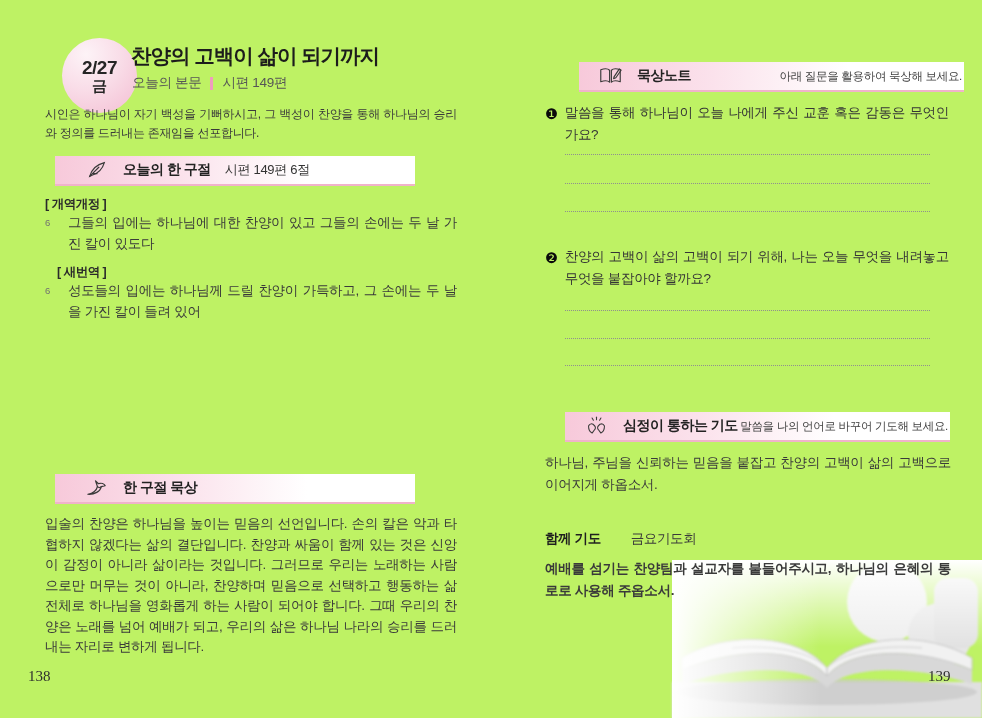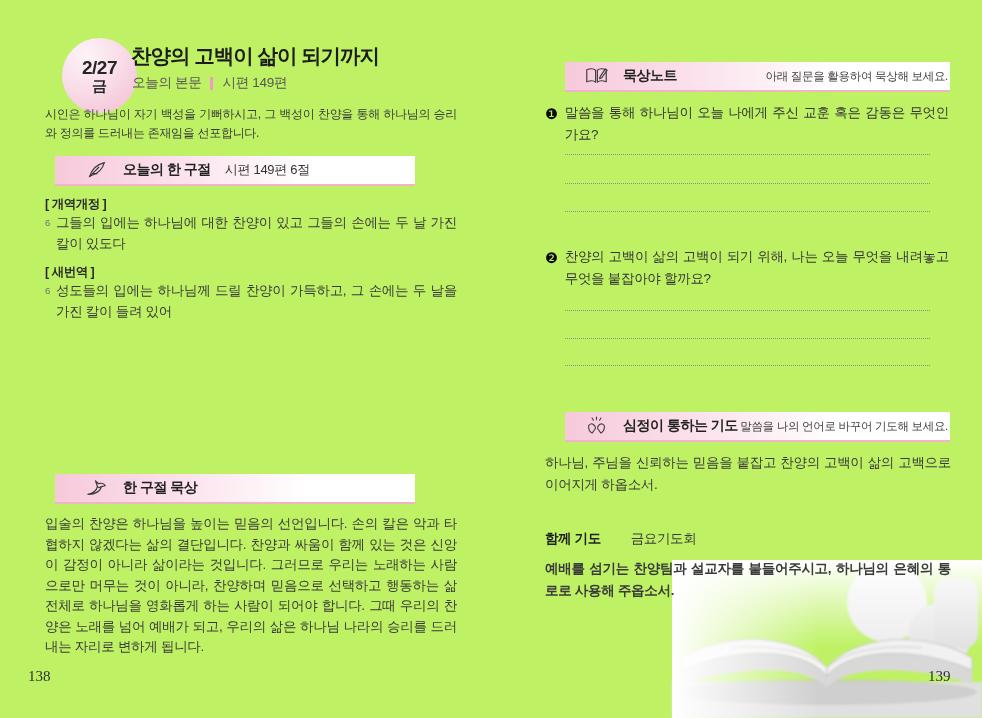--- a/index.html
+++ b/index.html
@@ -29,21 +29,21 @@
   .secbar .ic{margin-left:30px;width:23px;height:23px;flex:none;display:flex;align-items:center;justify-content:center;}
   .secbar .st{margin-left:15px;font-size:14px;font-weight:bold;color:#222;letter-spacing:-0.5px;}
   .secbar .sref{margin-left:14px;font-size:13px;color:#333;letter-spacing:-0.3px;}
   .secbar .hint{margin-left:auto;margin-right:2px;font-size:11.5px;color:#3d3d3d;letter-spacing:-0.3px;}
   .secbar.right .ic{margin-left:20px;}
 
   
   .vlabel{font-size:12.5px;font-weight:bold;color:#2a2a2a;letter-spacing:-0.5px;}
   .verse-line{display:flex;font-size:13.5px;line-height:1.58;color:#3a3a3a;text-align:justify;letter-spacing:-0.3px;}
   .verse-line .vnum{flex:none;width:11px;font-size:9.5px;color:#707070;padding-top:3px;}
-  .verse-line .vtext{flex:1;}
+  .verse-line .vtext{flex:1;margin-left:12px;}
 
   .meditation{left:45px;top:514px;width:412px;font-size:13.5px;line-height:1.52;color:#3a3a3a;
               text-align:justify;letter-spacing:-0.3px;}
 
   .pagenum{font-family:Liberation Serif, serif;font-size:15px;color:#2e2e2e;}
 
   
   .question{display:flex;gap:7px;font-size:13.5px;line-height:1.6;color:#353535;letter-spacing:-0.3px;}
   .question .q-bullet{flex:none;font-size:14.5px;color:#0a0a0a;padding-top:1px;}
   .question .q-text{flex:1;text-align:justify;}
@@ -94,21 +94,21 @@
       <span class="st">오늘의 한 구절</span>
       <span class="sref">시편 149편 6절</span>
     </div>
 
     <div class="abs vlabel" style="left:45px;top:196px;">[ 개역개정 ]</div>
     <div class="abs verse-line" style="left:45px;top:212px;width:412px;">
       <span class="vnum">6</span>
       <span class="vtext">그들의 입에는 하나님에 대한 찬양이 있고 그들의 손에는 두 날 가진 칼이 있도다</span>
     </div>
 
-    <div class="abs vlabel" style="left:45px;top:264px;">[ 새번역 ]</div>
+    <div class="abs vlabel" style="left:57px;top:264px;">[ 새번역 ]</div>
     <div class="abs verse-line" style="left:45px;top:280px;width:412px;">
       <span class="vnum">6</span>
       <span class="vtext">성도들의 입에는 하나님께 드릴 찬양이 가득하고, 그 손에는 두 날을 가진 칼이 들려 있어</span>
     </div>
 
     <div class="abs meditation">입술의 찬양은 하나님을 높이는 믿음의 선언입니다. 손의 칼은 악과 타협하지 않겠다는 삶의 결단입니다. 찬양과 싸움이 함께 있는 것은 신앙이 감정이 아니라 삶이라는 것입니다. 그러므로 우리는 노래하는 사람으로만 머무는 것이 아니라, 찬양하며 믿음으로 선택하고 행동하는 삶 전체로 하나님을 영화롭게 하는 사람이 되어야 합니다. 그때 우리의 찬양은 노래를 넘어 예배가 되고, 우리의 삶은 하나님 나라의 승리를 드러내는 자리로 변하게 됩니다.</div>
 
     <div class="abs secbar" style="left:55px;top:474px;width:360px;">
       <span class="ic">
         <svg width="23" height="23" viewBox="0 0 24 24" fill="none" stroke="#3a3a3a" stroke-width="1.3" stroke-linecap="round" stroke-linejoin="round">
@@ -133,21 +133,21 @@
         <ellipse cx="155" cy="132" rx="150" ry="13" fill="#c9c9c9" opacity="0.75"></ellipse>
         <path d="M10 110 L10 124 C62 106, 135 104, 155 128 C175 104, 248 106, 300 124 L300 110 C245 88, 182 86, 155 116 C128 86, 65 88, 10 110 Z" fill="#d8d8d8"></path>
         <path d="M155 108 C128 74, 55 70, 10 98 L10 110 C60 88, 130 86, 155 116 Z" fill="#f4f4f4" stroke="#c6c6c6" stroke-width="1"></path>
         <path d="M155 108 C182 74, 255 70, 300 98 L300 110 C250 88, 180 86, 155 116 Z" fill="#f1f1f1" stroke="#c6c6c6" stroke-width="1"></path>
         <path d="M155 108 C140 92, 100 84, 60 88" fill="none" stroke="#d2d2d2" stroke-width="1"></path>
         <path d="M155 108 C170 92, 210 84, 250 88" fill="none" stroke="#d2d2d2" stroke-width="1"></path>
       </svg>
       <div class="fade"></div>
     </div>
 
-    <div class="abs secbar right" style="left:74px;top:62px;width:385px;">
+    <div class="abs secbar right" style="left:88px;top:62px;width:385px;">
       <span class="ic">
         <svg width="24" height="22" viewBox="0 0 26 22" fill="none" stroke="#3a3a3a" stroke-width="1.3" stroke-linecap="round" stroke-linejoin="round">
           <path d="M2 4 C6 2.5, 10 2.5, 12 4.5 L12 18 C10 16, 6 16, 2 17.5 Z"></path>
           <path d="M24 4 C20 2.5, 16 2.5, 14 4.5 L14 18 C16 16, 20 16, 24 17.5 Z"></path>
           <path d="M17 12 L23 3 L25 4.5 L19 13 L16.5 14 Z"></path>
         </svg>
       </span>
       <span class="st">묵상노트</span>
       <span class="hint">아래 질문을 활용하여 묵상해 보세요.</span>
     </div>

